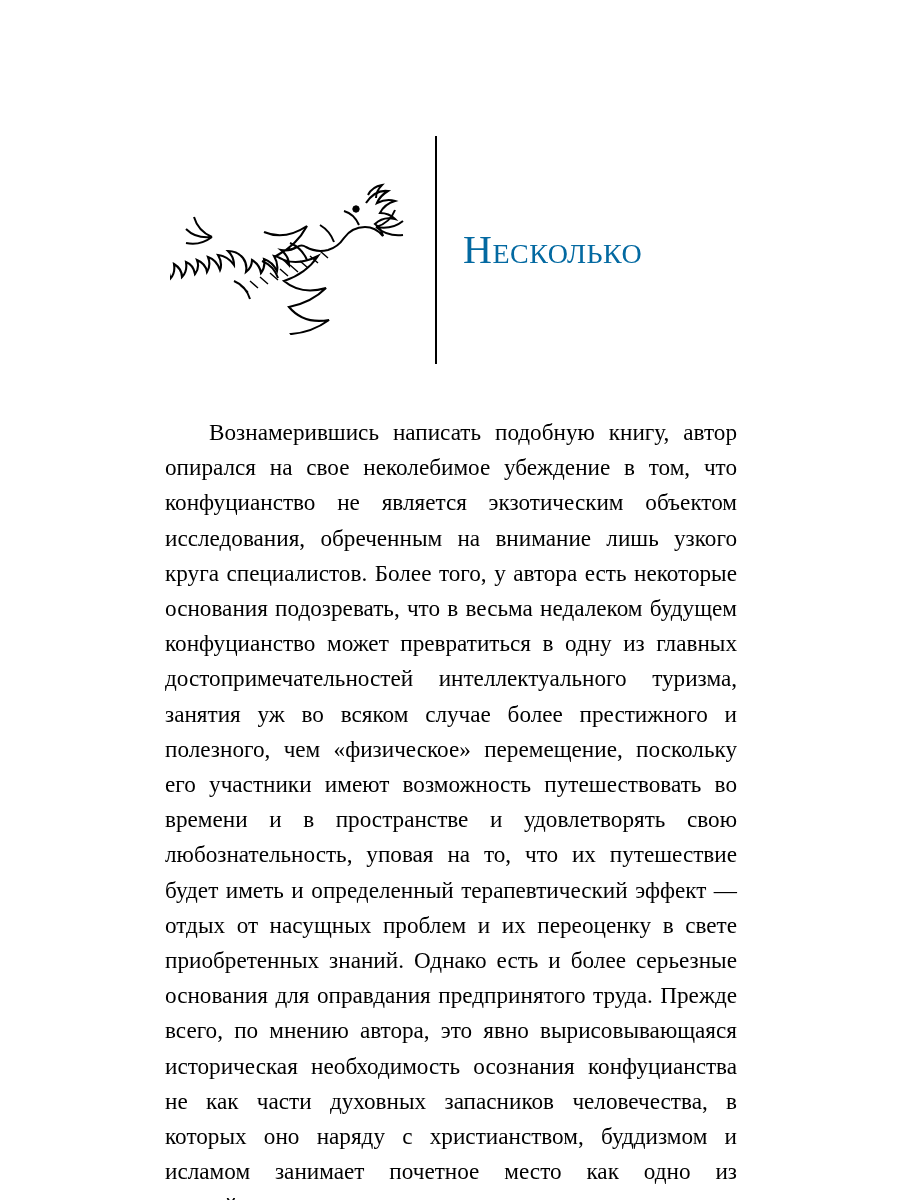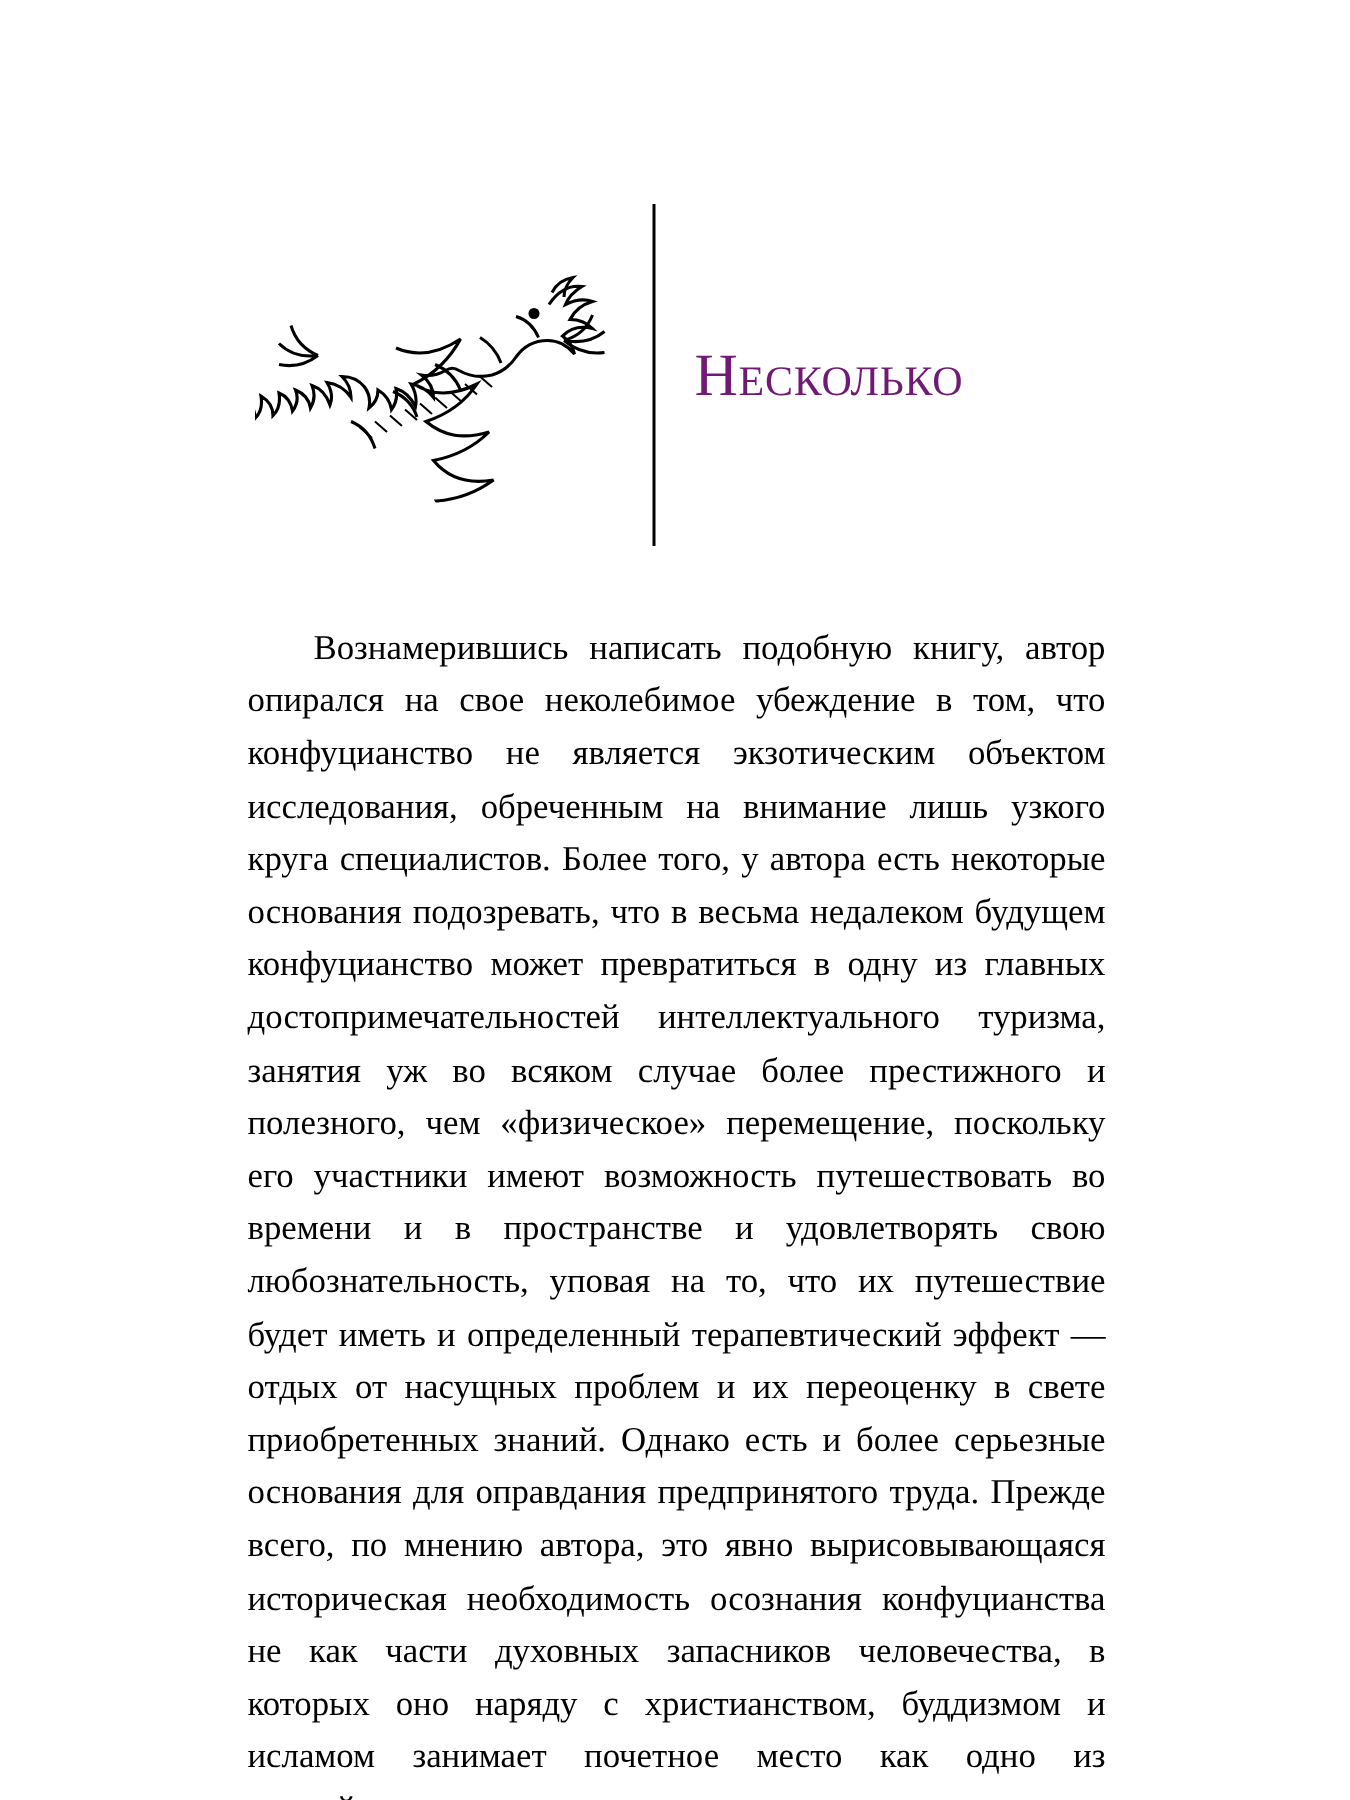--- a/index.html
+++ b/index.html
@@ -51,21 +51,21 @@
     margin-right: 0px;
     flex: 0 0 auto;
   }
   .chapter-title {
     flex: 1 1 auto;
     padding-left: 26px;
     font-family: "Liberation Serif", serif;
     font-size: 38px;
     line-height: 1.22;
     letter-spacing: 0.5px;
-    color: #701a75;
+    color: #0369a1;
   }
   .chapter-title .line1 {
     display: block;
     font-variant: small-caps;
     font-size: 40px;
   }
   .chapter-title .line2 {
     display: block;
     font-variant: small-caps;
     font-size: 40px;

